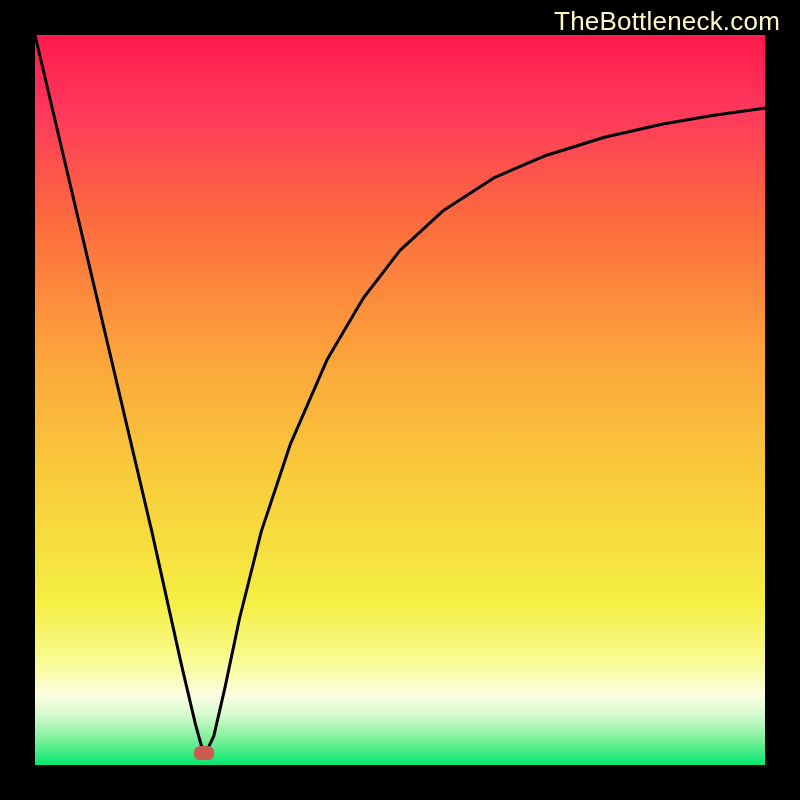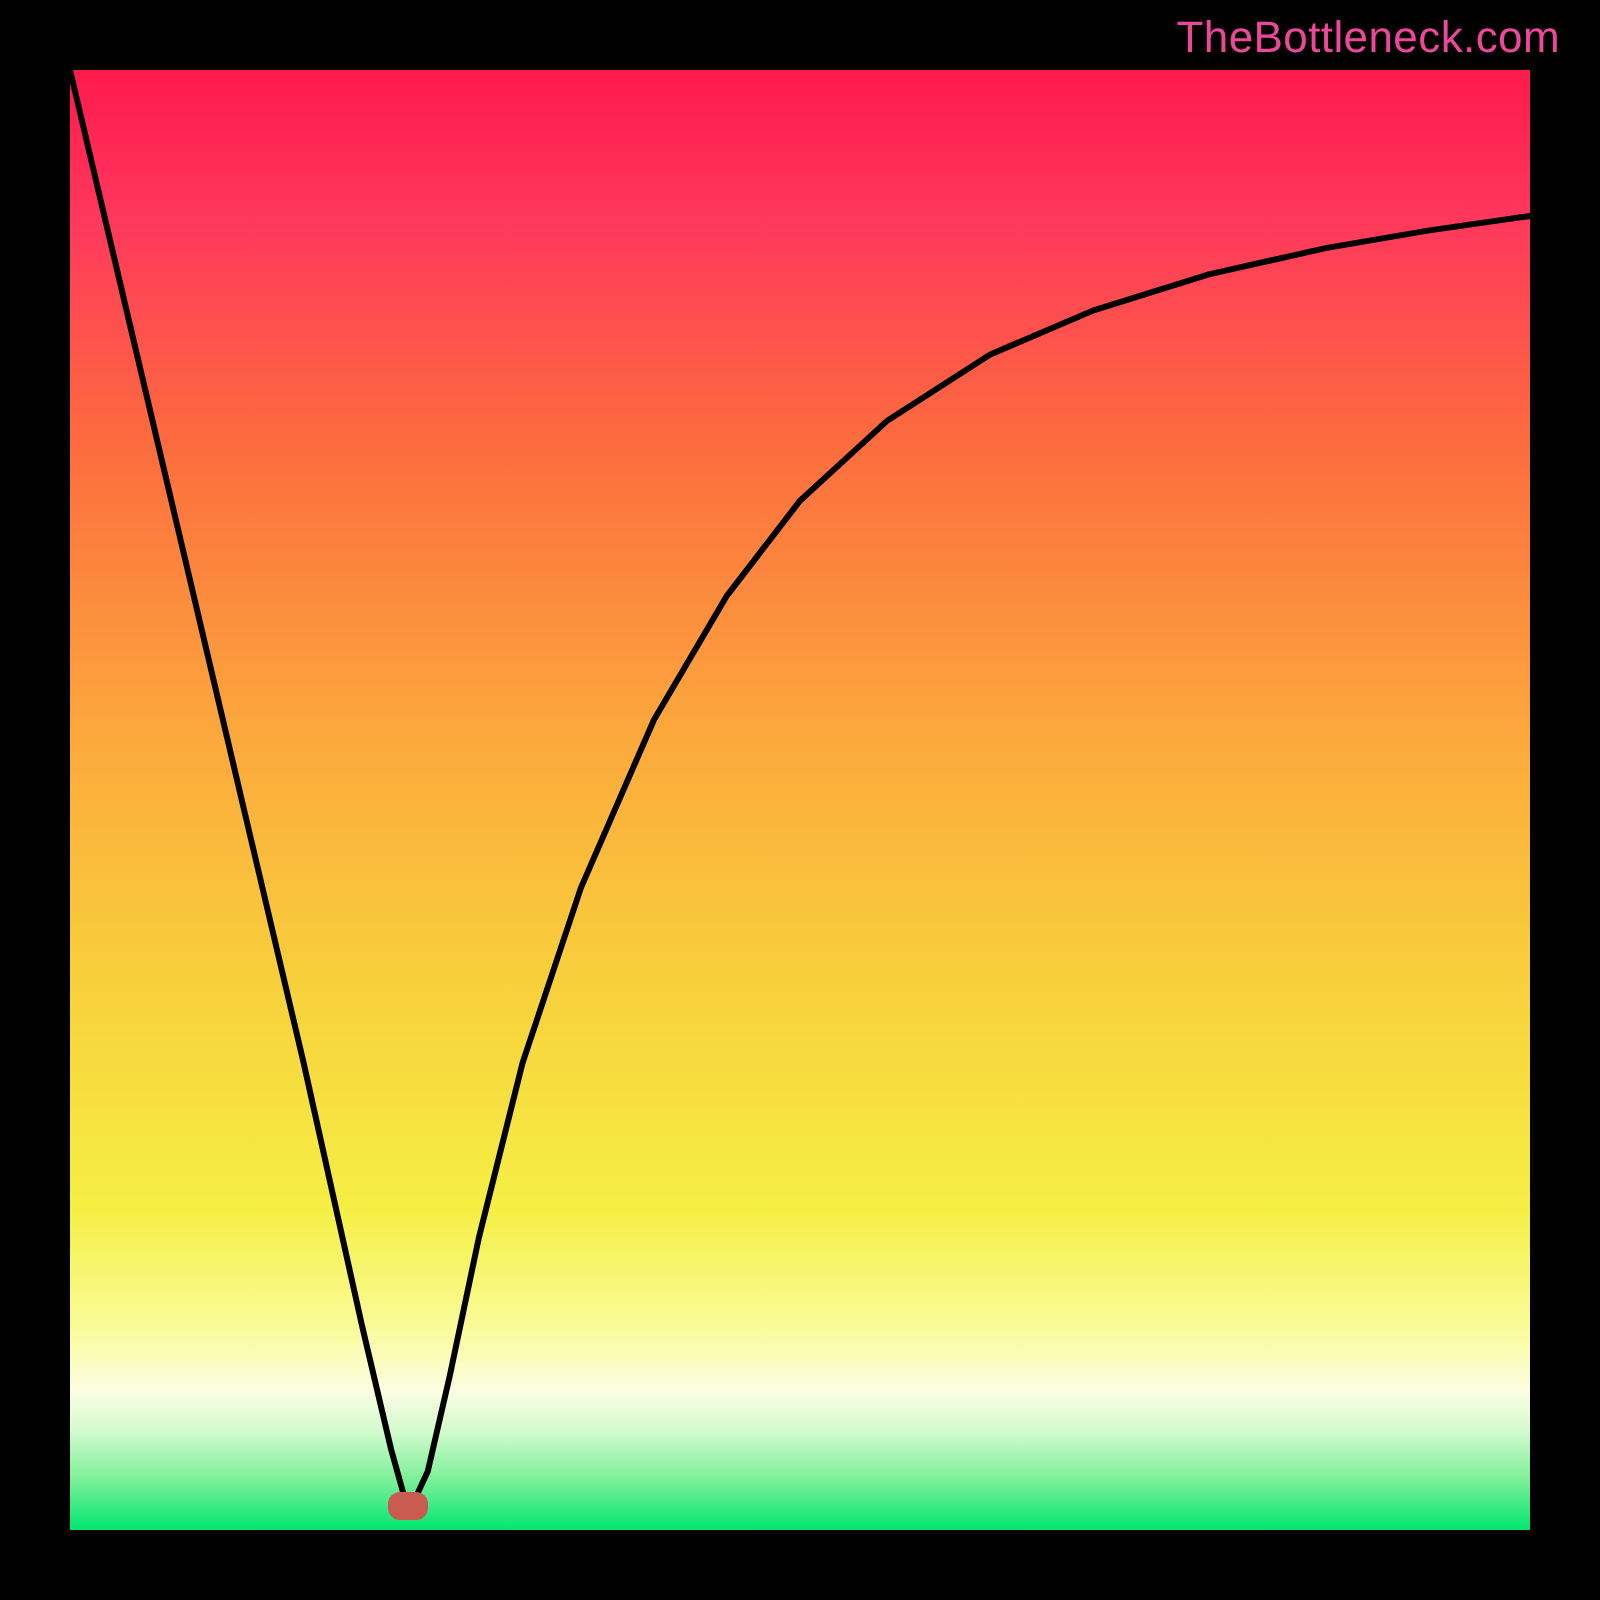--- a/index.html
+++ b/index.html
@@ -37,22 +37,22 @@
     width: 20px;
     height: 14px;
     border-radius: 6px;
     transform: translate(-50%, -50%);
   }
   .watermark {
     position: absolute;
     top: 6px;
     right: 20px;
     font-family: Arial, Helvetica, sans-serif;
-    font-size: 22px;
-    color: #ec4899;
+    font-size: 26px;
+    color: #fef9c3;
     font-weight: 500;
     letter-spacing: 0.2px;
   }
 </style>
 </head>
 <body>
 <div class="frame">
 
   <div class="watermark">TheBottleneck.com</div>
 

